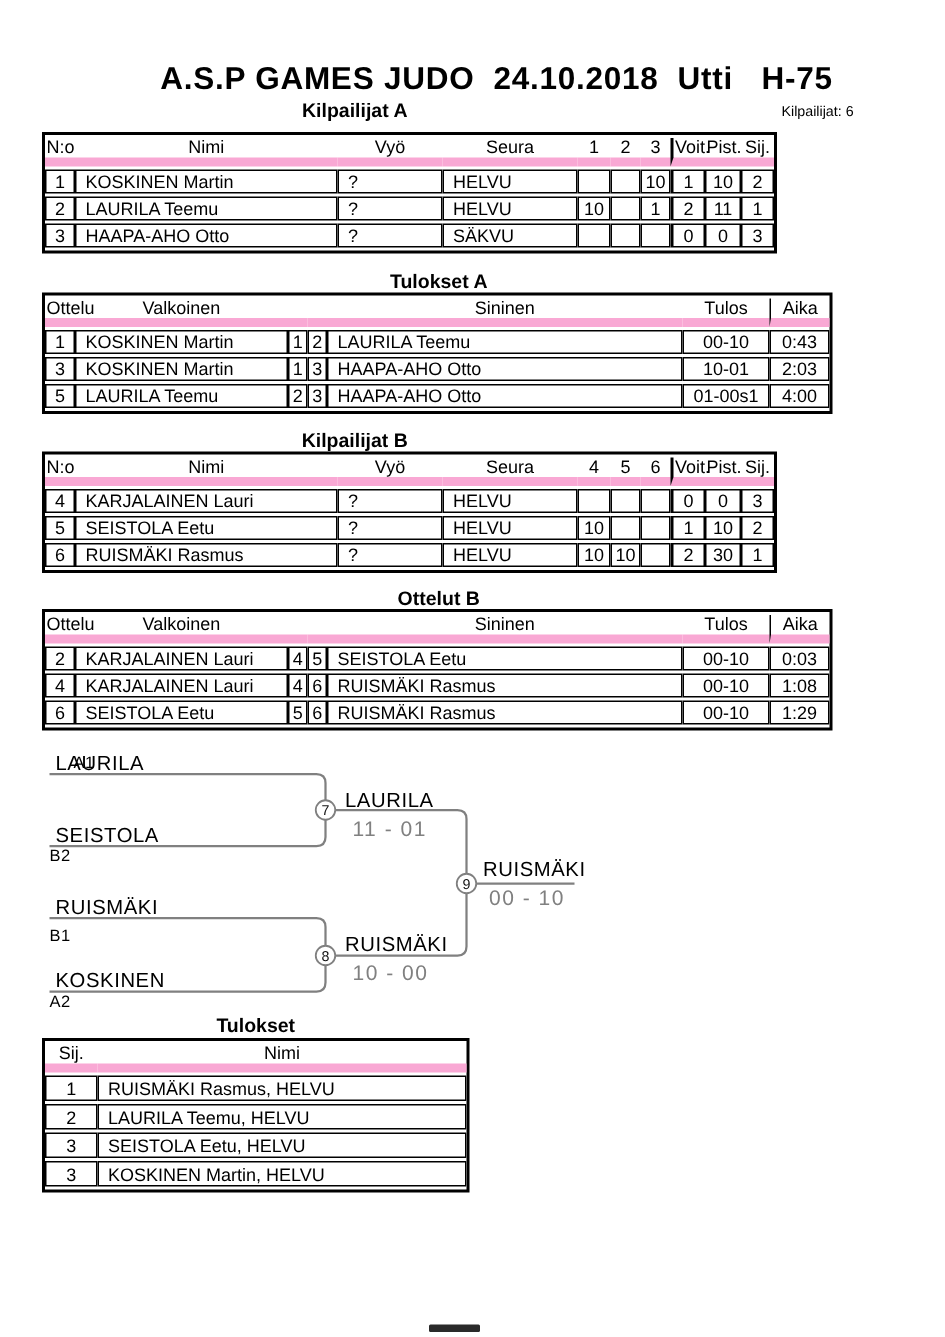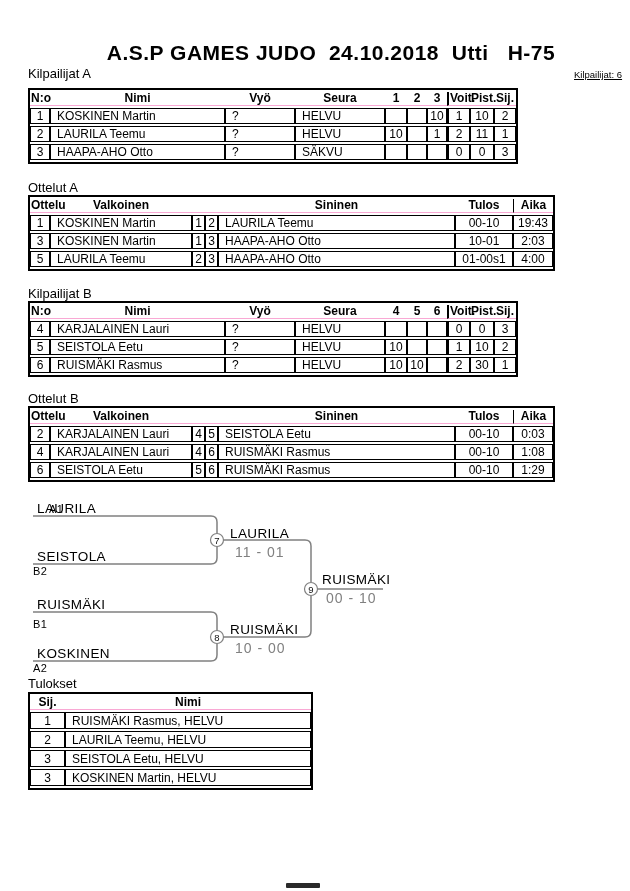--- a/index.html
+++ b/index.html
@@ -7,30 +7,30 @@
   body {
     position:relative; width:630px; height:891px;
     font-family:"Liberation Sans","DejaVu Sans",sans-serif;
     color:#000; overflow:hidden;
   }
   .abs { position:absolute; }
   .page-title {
     top:41px; left:0; width:630px; text-align:center;
     font-size:21px; font-weight:bold; white-space:pre; letter-spacing:0.5px;margin-left:16px;
   }
-  .section-title { font-size:13px; font-weight:normal; text-align:left; }
+  .section-title { font-size:13px; font-weight:bold; text-align:center; }
   .count-label { font-size:9.5px; }
 
   table.sheet {
     position:absolute; border:2px solid #000; background:#fff;
     border-collapse:separate; border-spacing:0 2px; table-layout:fixed;
   }
   table.sheet th {
-    border:none; border-bottom:1px solid #f9a8d4;
-    font-size:12px; font-weight:bold; height:13px; line-height:13px;
+    border:none; border-bottom:6px solid #f9a8d4;
+    font-size:12px; font-weight:normal; height:13px; line-height:13px;
     text-align:center; white-space:nowrap; overflow:visible; padding:0 1px;
   }
   table.sheet td {
     border:1px solid #000; font-size:12px; height:16px; line-height:14px;
     white-space:nowrap; overflow:hidden; padding:0 2px; text-align:center;
     background:#fff;
   }
   table.sheet td.txt { text-align:left; padding-left:6px; }
   table.sheet th.left { text-align:left; padding-left:1px; }
   table.sheet .sep { border-left:2px solid #000 !important; }
@@ -44,21 +44,21 @@
     font-family:"Liberation Sans","DejaVu Sans",sans-serif;
     font-size:9.5px; fill:#111; text-anchor:middle;
   }
   .footer-mark { width:34px; height:5px; background:#2a2a2a; border-radius:1px; }
 </style>
 </head>
 <body>
 
 <div class="abs page-title">A.S.P GAMES JUDO  24.10.2018  Utti   H-75</div>
 <div class="abs section-title" style="top:66px;left:28px;width:417px;">Kilpailijat A</div>
-<div class="abs count-label" style="top:69px;left:574px;text-decoration:underline;">Kilpailijat: 6</div>
+<div class="abs count-label" style="top:69px;left:521px;">Kilpailijat: 6</div>
 
 <table class="sheet" style="top:88px;left:28px;width:486px;">
   <colgroup>
       <col style="width:20px">
       <col style="width:175px">
       <col style="width:70px">
       <col style="width:90px">
       <col style="width:22px">
       <col style="width:20px">
       <col style="width:20px">
@@ -111,21 +111,21 @@
     <td></td>
     <td></td>
     <td></td>
     <td class="sep">0</td>
     <td>0</td>
     <td>3</td>
   </tr>
 </tbody>
   </table>
 
-<div class="abs section-title" style="top:180px;left:28px;width:529px;">Ottelut A</div>
+<div class="abs section-title" style="top:180px;left:28px;width:529px;">Tulokset A</div>
 <table class="sheet" style="top:195px;left:28px;width:523px;">
   <colgroup>
       <col style="width:20px">
       <col style="width:142px">
       <col style="width:13px">
       <col style="width:13px">
       <col style="width:237px">
       <col style="width:58px">
       <col style="width:40px">
     </colgroup>
@@ -139,21 +139,21 @@
     <th>Tulos</th>
     <th class="div">Aika</th>
   </tr>
   <tr>
     <td>1</td>
     <td class="txt">KOSKINEN Martin</td>
     <td>1</td>
     <td>2</td>
     <td class="txt">LAURILA Teemu</td>
     <td>00-10</td>
-    <td>19:43</td>
+    <td>0:43</td>
   </tr>
   <tr>
     <td>3</td>
     <td class="txt">KOSKINEN Martin</td>
     <td>1</td>
     <td>3</td>
     <td class="txt">HAAPA-AHO Otto</td>
     <td>10-01</td>
     <td>2:03</td>
   </tr>

